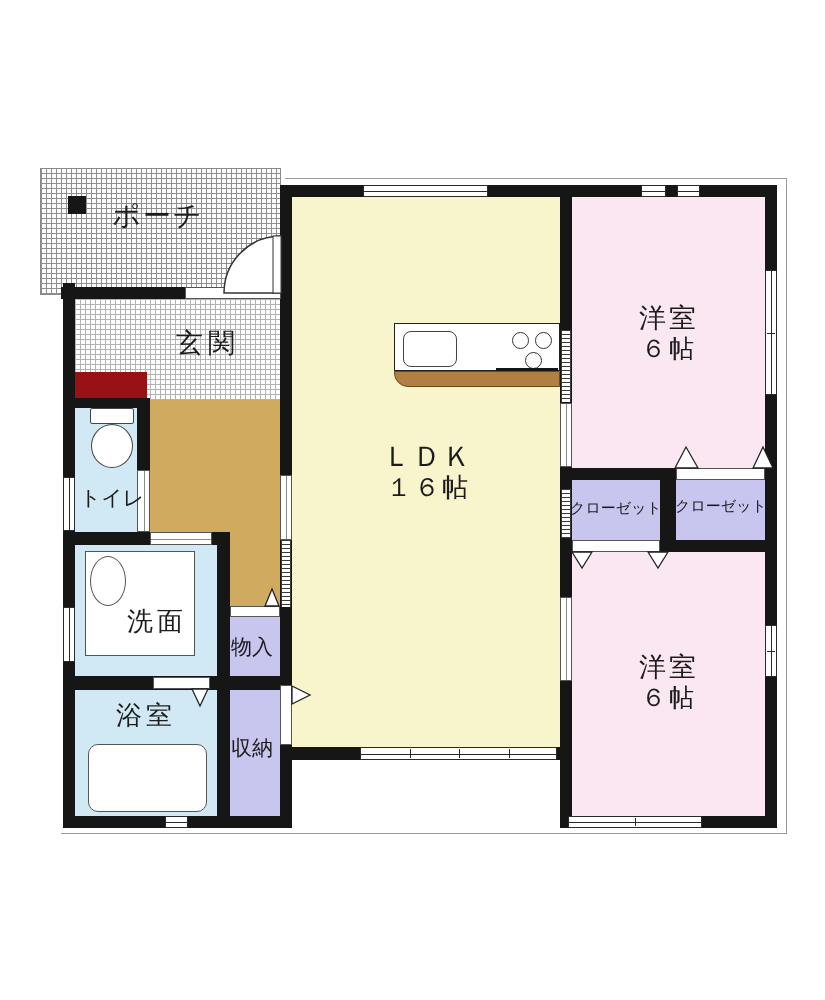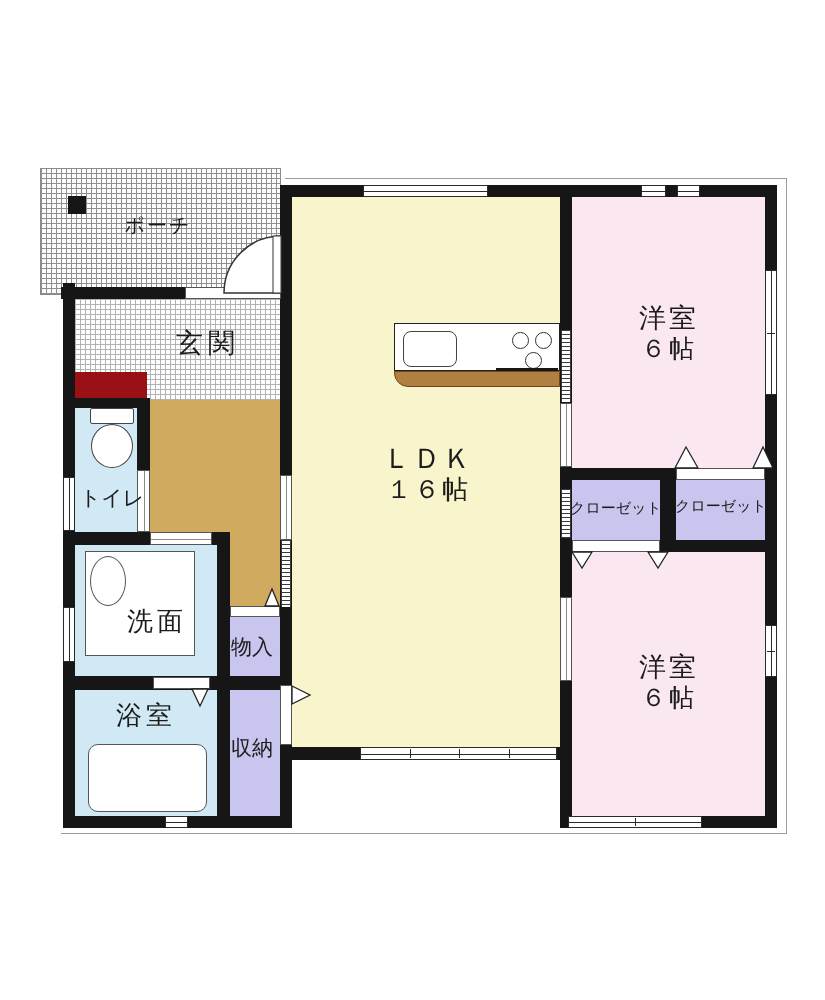--- a/index.html
+++ b/index.html
@@ -139,28 +139,28 @@
     <rect x="273" y="236" width="8" height="57" fill="#ffffff" stroke="#333" stroke-width="1"></rect>
     <polygon points="265,606 279,606 272,589" fill="#fff" stroke="#222" stroke-width="1.3"></polygon>
     <polygon points="192,689 208,689 200,706" fill="#fff" stroke="#222" stroke-width="1.3"></polygon>
     <polygon points="292,686 310,695 292,704" fill="#fff" stroke="#222" stroke-width="1.3"></polygon>
     <polygon points="675,468 698,468 686,447" fill="#fff" stroke="#222" stroke-width="1.3"></polygon>
     <polygon points="753,468 773,468 763,447" fill="#fff" stroke="#222" stroke-width="1.3"></polygon>
     <polygon points="572,552 592,552 582,568" fill="#fff" stroke="#222" stroke-width="1.3"></polygon>
     <polygon points="648,552 668,552 658,568" fill="#fff" stroke="#222" stroke-width="1.3"></polygon>
   </svg>
 
-  <div class="lbl z5" style="left:158px;top:225px;font-size:20px;letter-spacing:2px;">ポーチ</div>
+  <div class="lbl z5" style="left:158px;top:216px;font-size:28px;letter-spacing:2px;">ポーチ</div>
   <div class="lbl z5" style="left:208px;top:344px;font-size:27px;letter-spacing:5px;">玄関</div>
   <div class="lbl z5" style="left:112px;top:498px;font-size:21px;">トイレ</div>
   <div class="lbl z5" style="left:157px;top:622px;font-size:26px;letter-spacing:4px;">洗面</div>
   <div class="lbl z5" style="left:146px;top:716px;font-size:26px;letter-spacing:4px;">浴室</div>
   <div class="lbl z5" style="left:252px;top:647px;font-size:21px;">物入</div>
   <div class="lbl z5" style="left:252px;top:748px;font-size:21px;">収納</div>
-  <div class="lbl z5" style="left:428px;top:474px;font-size:28px;letter-spacing:2px;">
+  <div class="lbl z5" style="left:428px;top:474px;font-size:28px;letter-spacing:2px;font-family:Liberation Mono, monospace;">
     <div>ＬＤＫ</div>
     <div style="font-size:26px;">１６帖</div>
   </div>
   <div class="lbl z5" style="left:669px;top:333px;font-size:27px;letter-spacing:3px;">
     <div>洋室</div>
     <div style="font-size:25px;">６帖</div>
   </div>
   <div class="lbl z5" style="left:669px;top:682px;font-size:27px;letter-spacing:3px;">
     <div>洋室</div>
     <div style="font-size:25px;">６帖</div>

